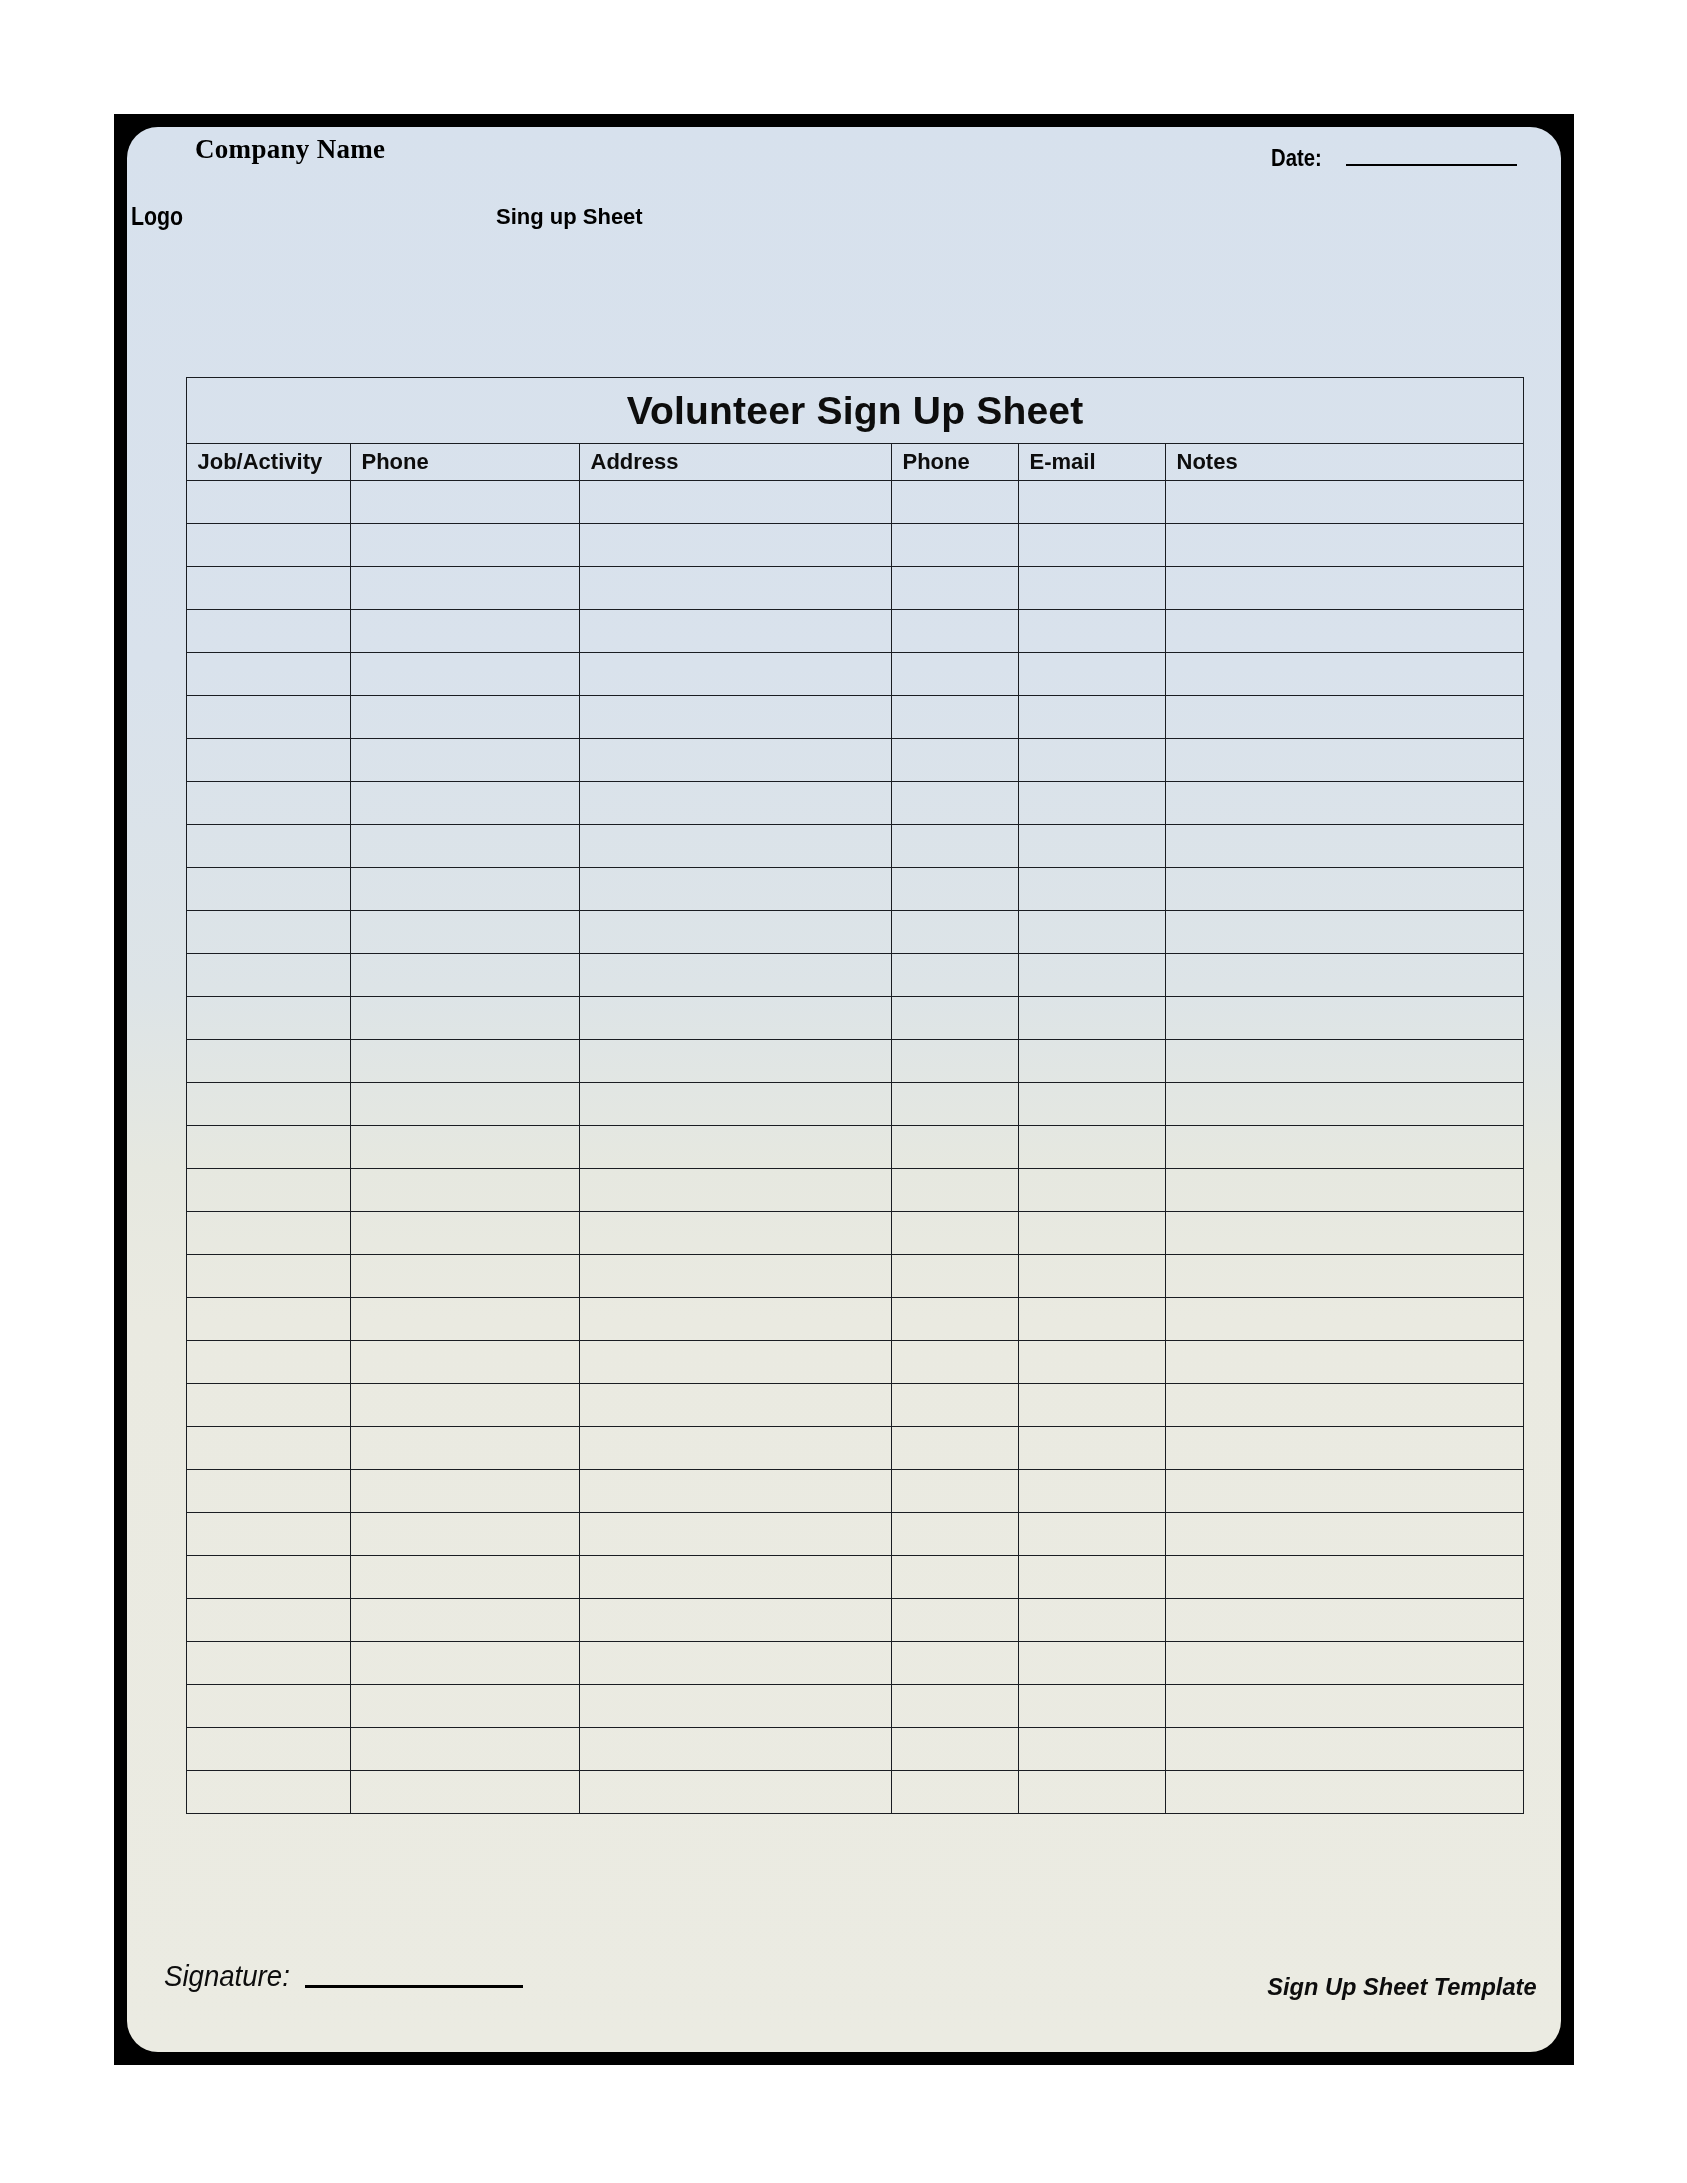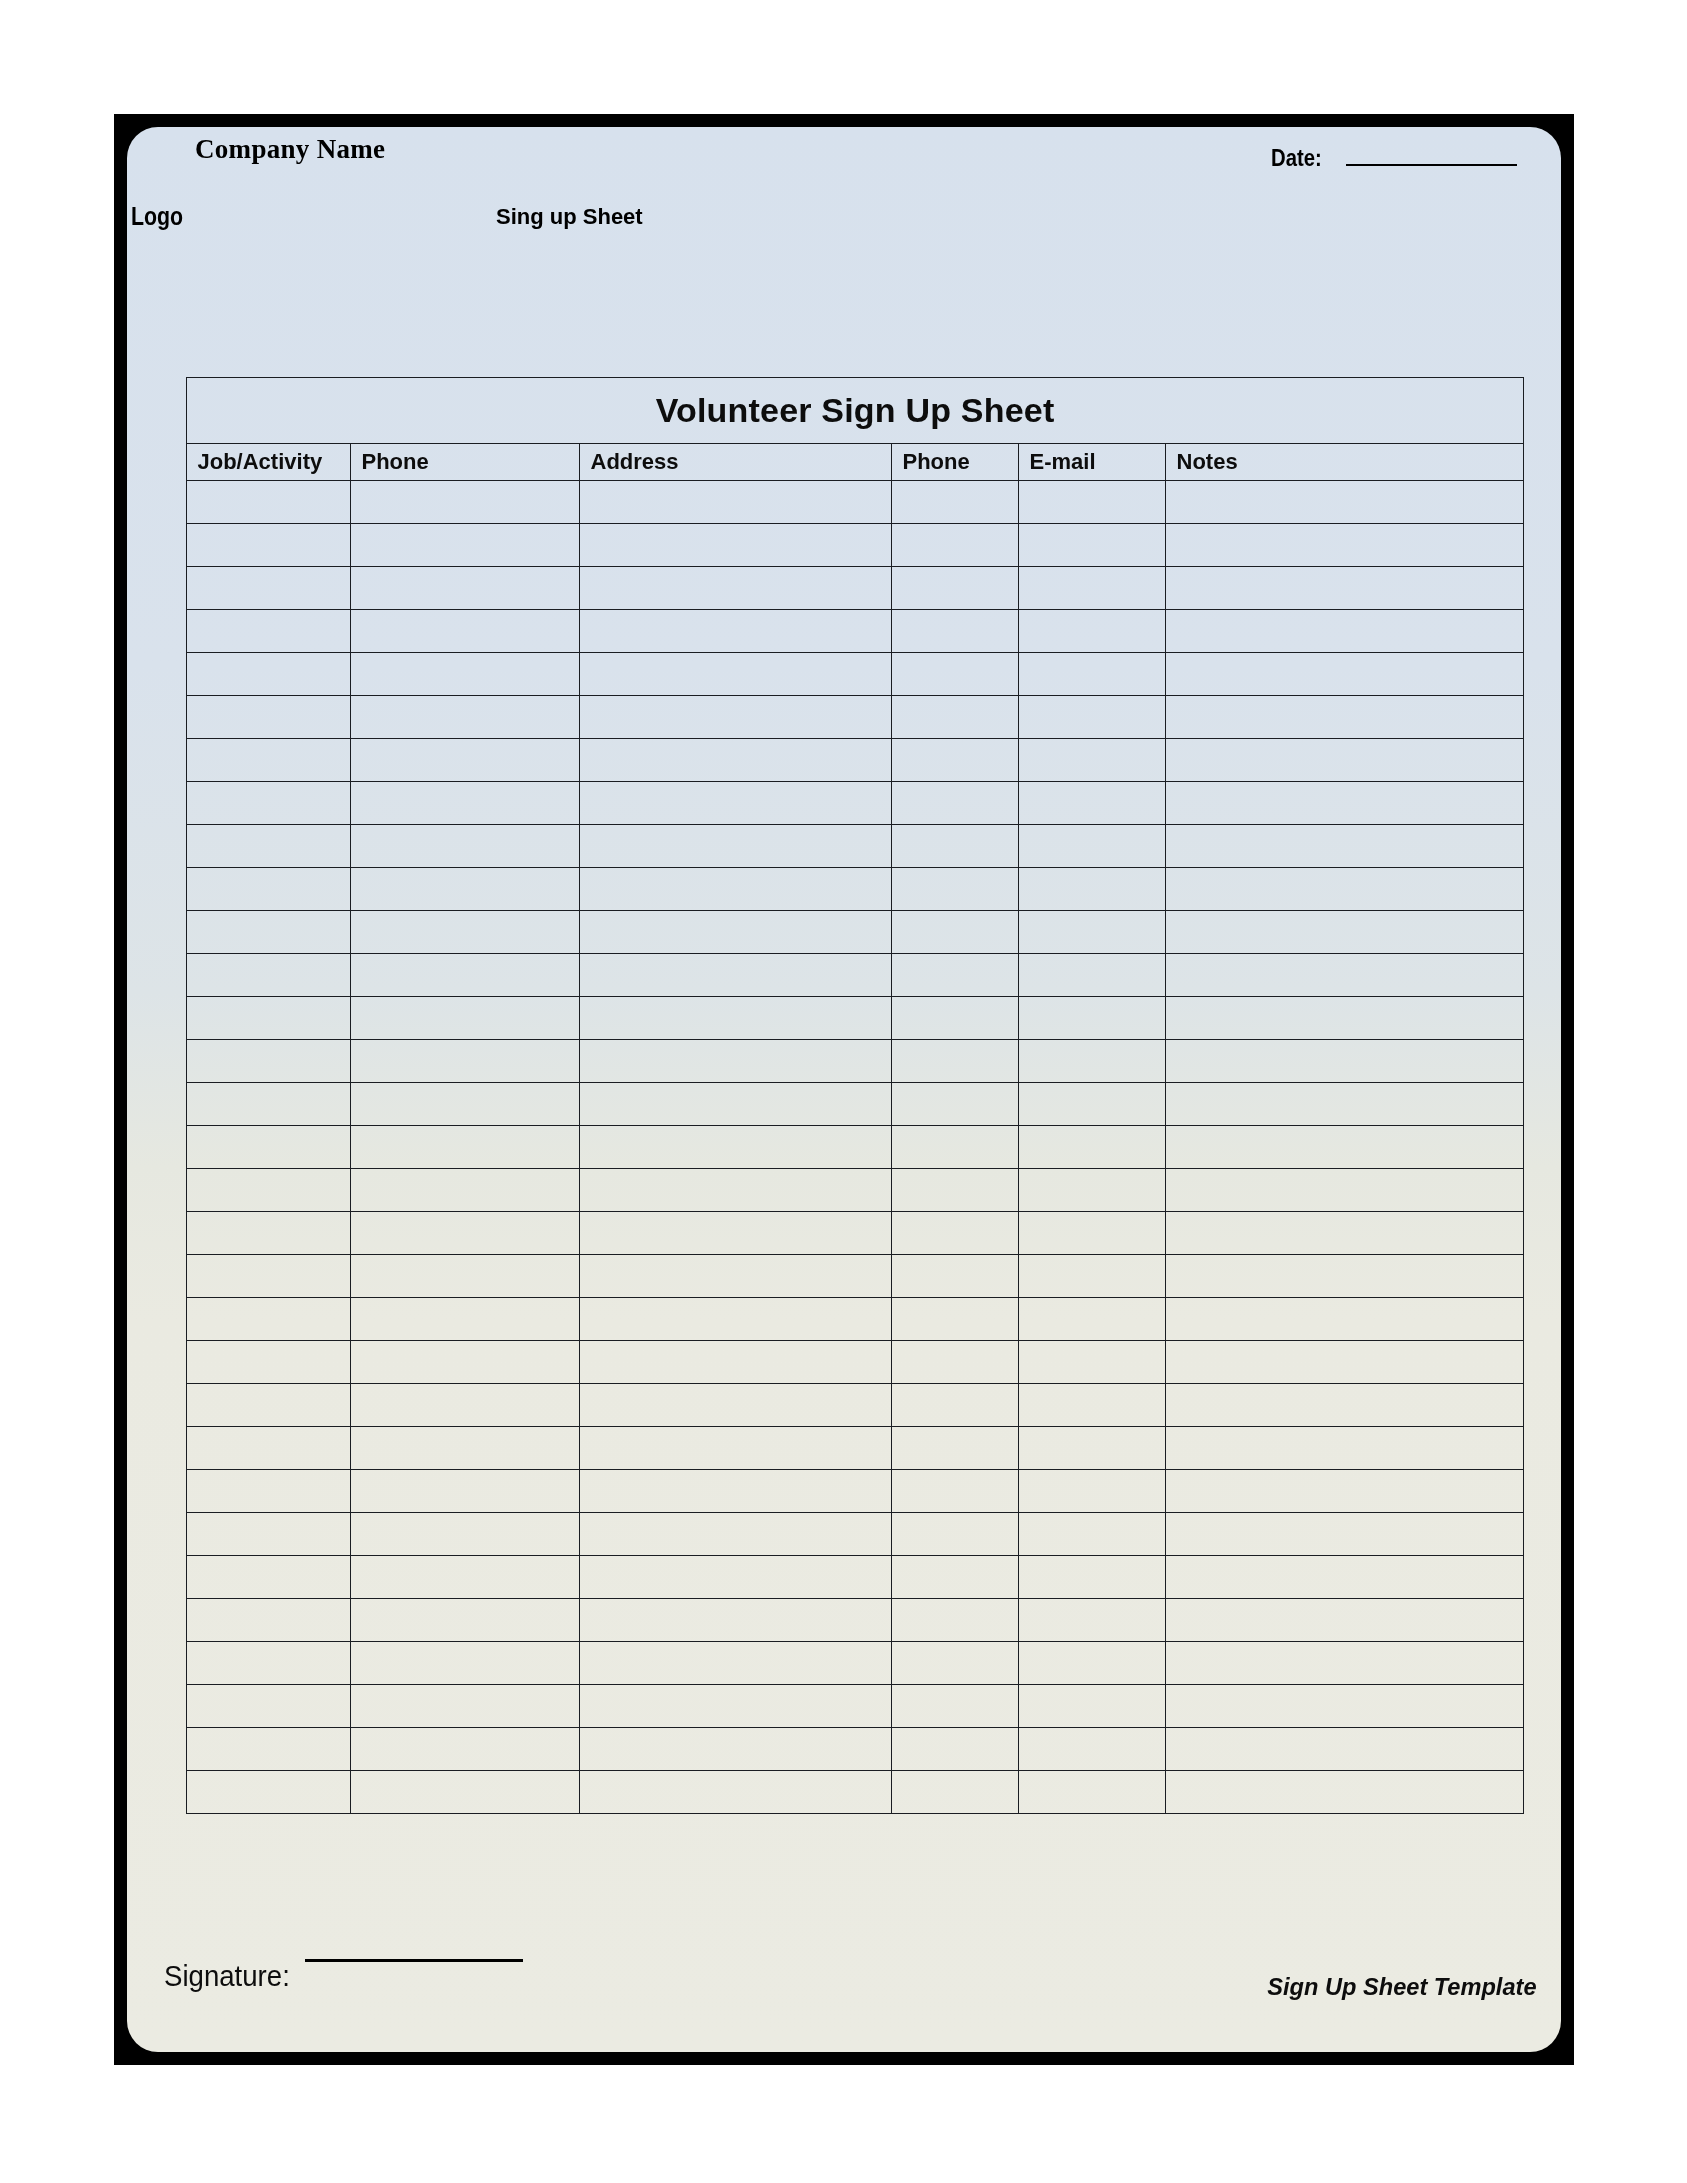--- a/index.html
+++ b/index.html
@@ -123,21 +123,21 @@
     padding: 0;
     background: transparent;
   }
 
   #table-title-cell {
     height: 66px;
     text-align: center;
     vertical-align: middle;
     font-family: "Liberation Sans Narrow", "Liberation Sans", sans-serif;
     font-weight: bold;
-    font-size: 34px;
+    font-size: 39px;
     color: #0d0d0d;
     letter-spacing: 0.2px;
   }
 
   #sheet-table thead.col-head th {
     height: 37px;
     text-align: left;
     vertical-align: middle;
     padding-left: 10.5px;
     font-family: "Liberation Sans Narrow", "Liberation Sans", sans-serif;
@@ -159,21 +159,23 @@
   col.c-phone  { width: 127px; }
   col.c-email  { width: 147px; }
   col.c-notes  { width: 358px; }
 
   
   #signature-block {
     position: absolute;
     left: 37px;
     bottom: 59px;
     display: flex;
+    align-items: flex-end;
     gap: 4px;
+    font-style: italic;
   }
   #signature-label {
     font-family: "Liberation Sans Narrow", "Liberation Sans", sans-serif;
     font-weight: normal;
     font-size: 30px;
     color: #0d0d0d;
     transform: scaleX(0.92);
     transform-origin: left bottom;
   }
   #signature-line {

